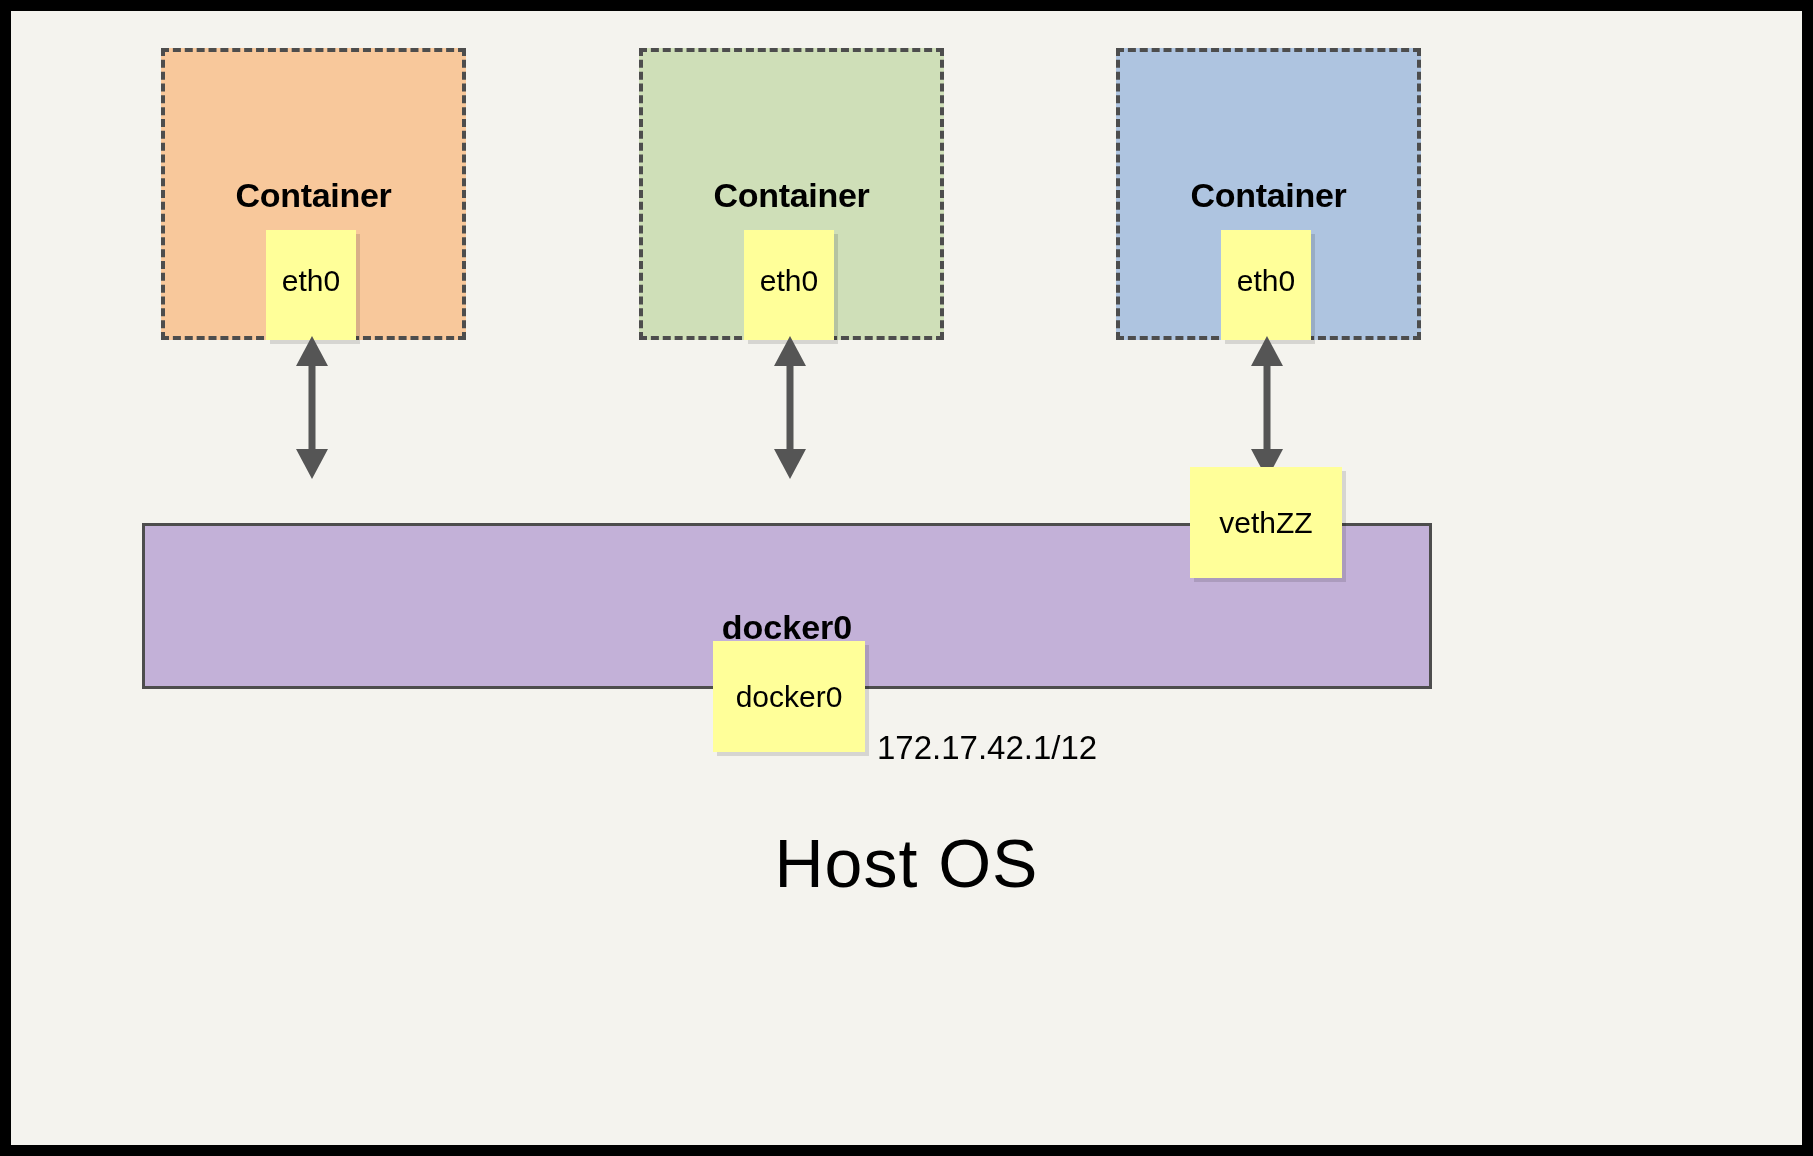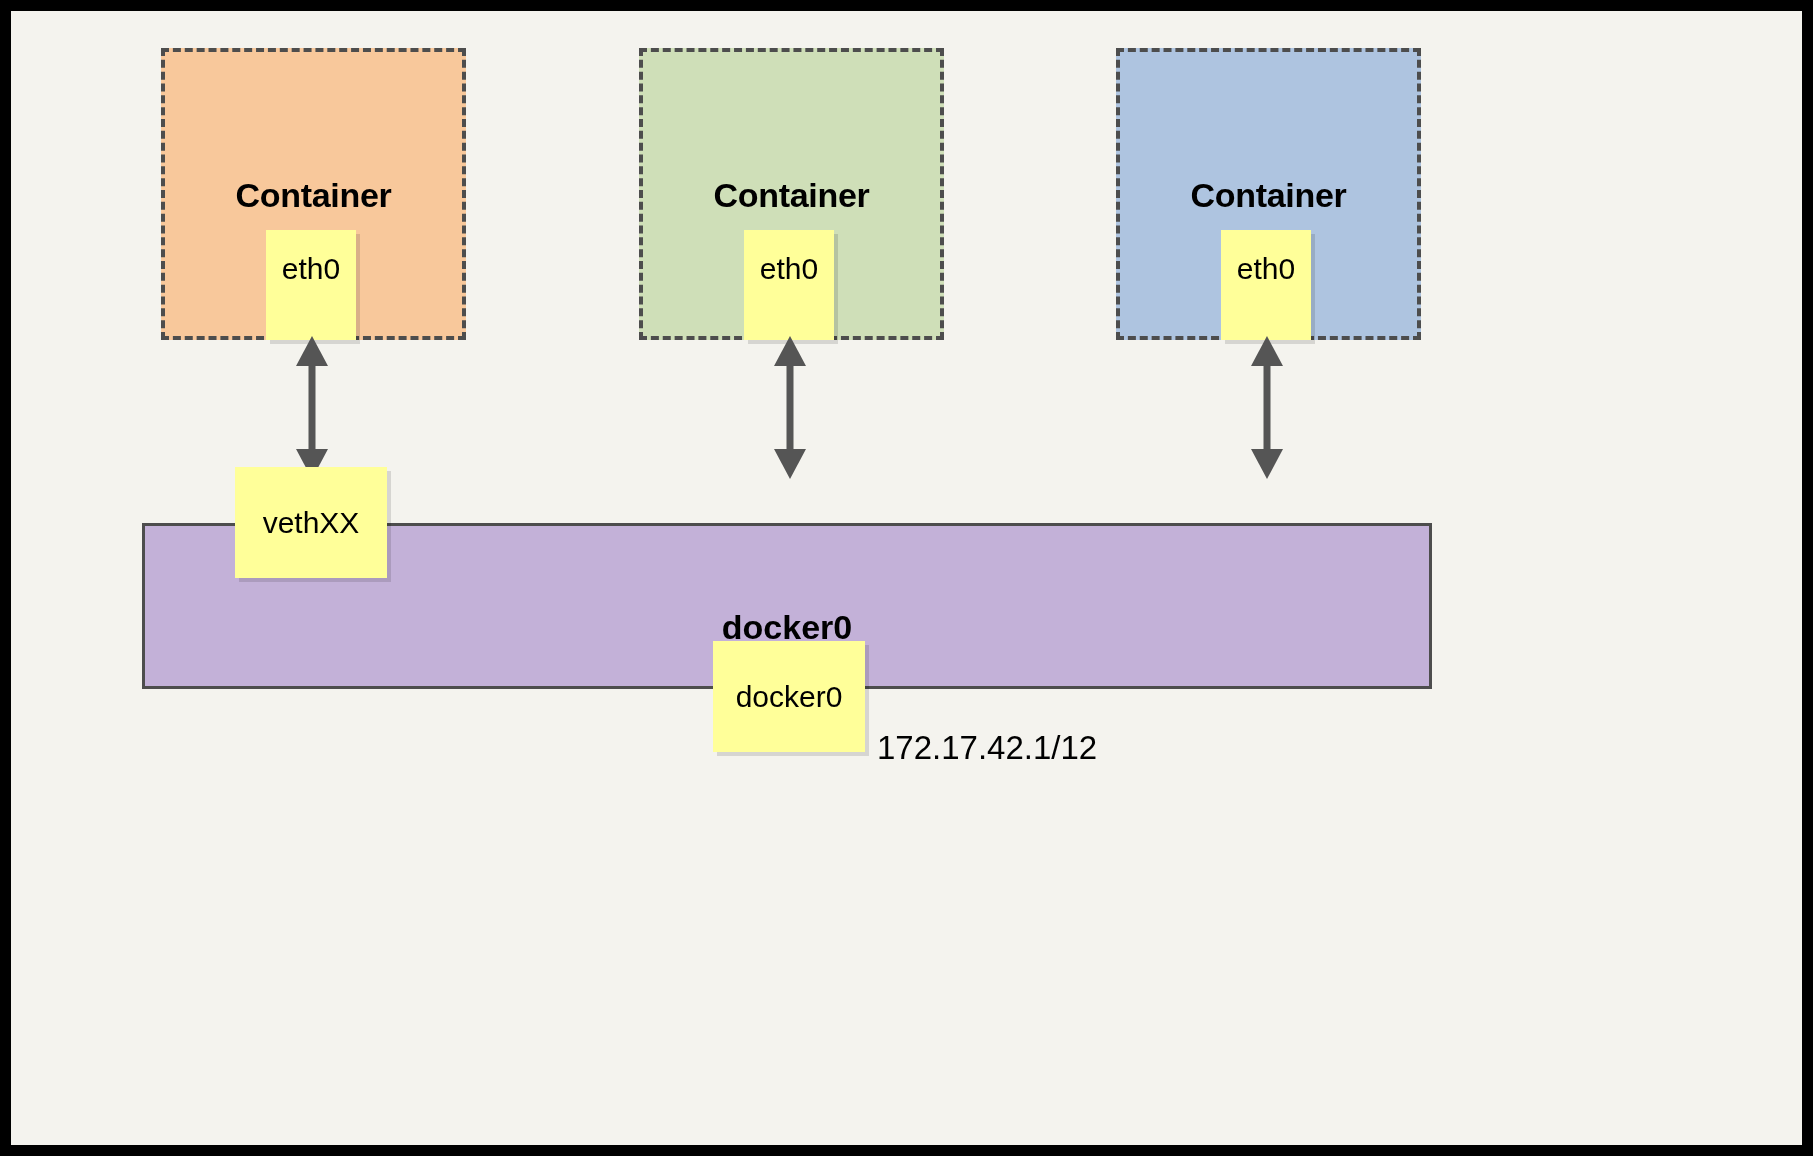--- a/index.html
+++ b/index.html
@@ -52,21 +52,21 @@
     box-sizing: border-box;
     display: flex;
     align-items: flex-start;
     justify-content: center;
     color: #000000;
     font-size: 30px;
     line-height: 1;
   }
   .ybox > span {
     display: block;
-    padding-top: 24px;
+    padding-top: 36px;
   }
   .ybox.center > span {
     padding-top: 0;
   }
   .ybox.center {
     align-items: center;
   }
 
   
   #bridge {
@@ -149,27 +149,28 @@
     <svg class="arrow" style="left:1235px; top:325px; width:42px; height:143px;" viewBox="0 0 42 143">
       <line x1="21" y1="24" x2="21" y2="119" stroke="#555555" stroke-width="7"></line>
       <polygon points="21,0 5,30 37,30" fill="#555555"></polygon>
       <polygon points="21,143 5,113 37,113" fill="#555555"></polygon>
     </svg>
 
     <div id="bridge" style="left:131px; top:512px; width:1290px; height:166px;">
       <div id="bridge-label" style="top:82px;">docker0</div>
     </div>
 
-    <div class="ybox center" style="left:224px; top:456px; width:152px; height:111px;">
-      <span>vethXX</span>
-    </div>
 
 
+    <div class="ybox center" style="left:1179px; top:456px; width:152px; height:111px;">
+      <span>vethZZ</span>
+    </div>
 
     <div class="ybox center" style="left:702px; top:630px; width:152px; height:111px;">
       <span>docker0</span>
     </div>
 
     <div id="bridge-ip" style="left:866px; top:718px;">172.17.42.1/12</div>
 
+    <div id="host-os" style="top:813px;">Host OS</div>
 
   </div>
 </div>
 
 </body></html>

